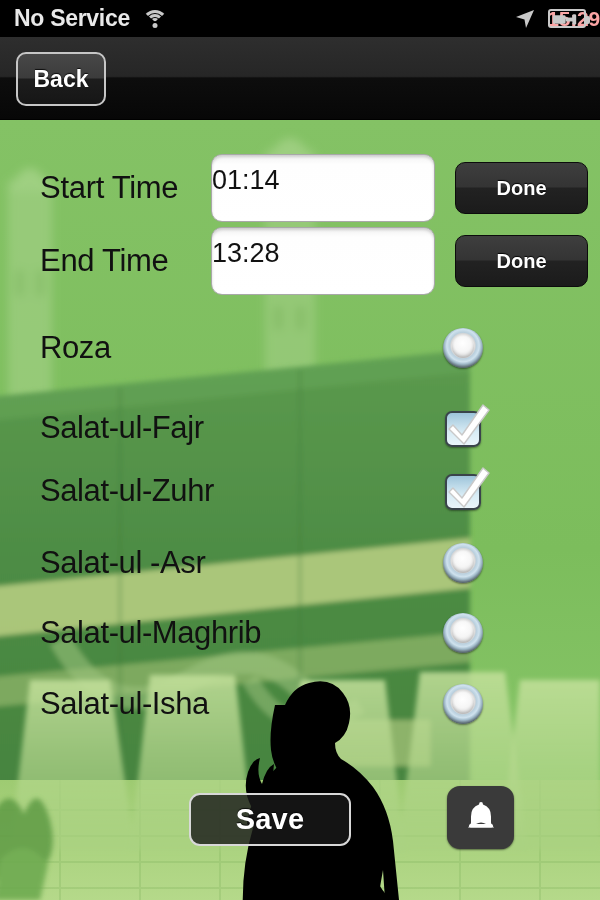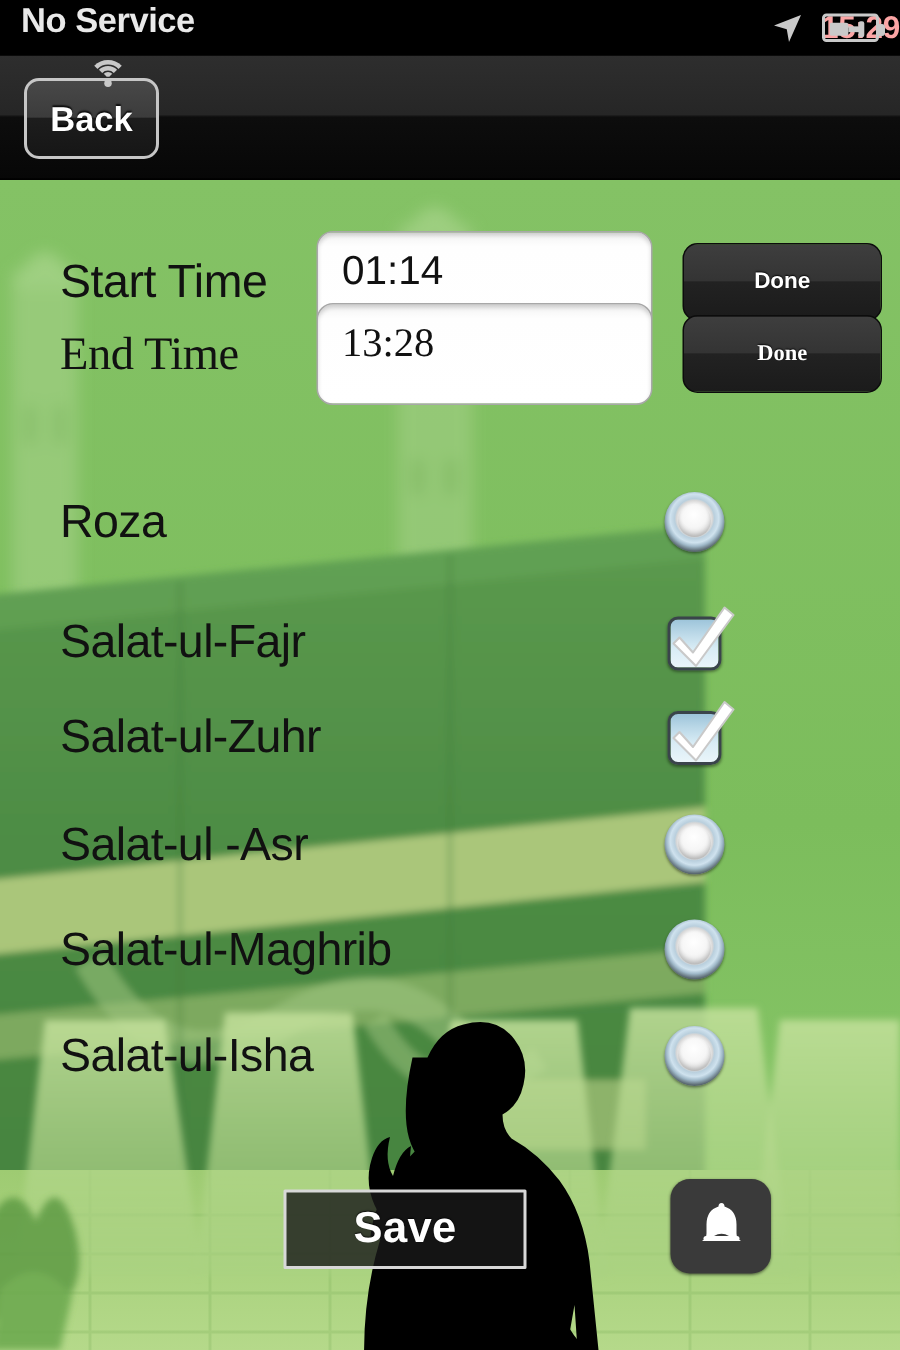--- a/index.html
+++ b/index.html
@@ -10,21 +10,21 @@
     overflow:hidden;
     -webkit-font-smoothing:antialiased;
   }
   .phone { position:relative; width:600px; height:900px; overflow:hidden; }
 
   
   .statusbar{
     position:absolute; top:0; left:0; width:600px; height:37px;
     background:#000; z-index:40;
   }
-  .sb-left{ position:absolute; left:14px; top:0; height:37px; display:flex; align-items:center; gap:12px;flex-direction:column;}
+  .sb-left{ position:absolute; left:14px; top:0; height:37px; display:flex; align-items:center; gap:12px;}
   .sb-carrier{ color:#e9e9e9; font-size:23px; font-weight:bold; letter-spacing:-0.3px;}
   .wifi{ width:27px; height:19px; position:relative; }
   .wifi i{ position:absolute; left:50%; transform:translateX(-50%); border:3px solid #c9c9c9;
            border-bottom-color:transparent; border-left-color:transparent; border-right-color:transparent;
            border-radius:50%; }
   .wifi i.a1{ width:26px; height:26px; top:1px;}
   .wifi i.a2{ width:17px; height:17px; top:5px;}
   .wifi i.a3{ width:8px;  height:8px;  top:9px;}
   .wifi i.dot{ width:5px; height:5px; background:#c9c9c9; border:none; border-radius:50%; top:14px;}
   .sb-time{ position:absolute; left:0; top:0; width:600px; height:37px; line-height:37px;
@@ -53,34 +53,34 @@
   
   .bg{ position:absolute; top:120px; left:0; width:600px; height:780px; overflow:hidden;
        background:#7ec05d; z-index:1;}
   .bg svg{ display:block; width:600px; height:780px; }
 
   
   .content{ position:absolute; top:120px; left:0; width:600px; height:780px; z-index:10;border-radius:24px;}
 
   .row-time{ position:absolute; left:0; width:600px; height:55px; display:flex; align-items:center;}
   .row-time.r1{ top:40px; }
-  .row-time.r2{ top:88px;font-family:Liberation Serif, serif; }
+  .row-time.r2{ top:113px; }
   .tlabel{ position:absolute; left:40px; font-size:31px; color:#111; letter-spacing:-0.3px;}
   .tinput{
     position:absolute; left:211px; width:224px; height:68px;
     background:linear-gradient(to bottom,#f2f2f2 0%,#fefefe 14%,#ffffff 100%);
     border:1px solid #a8a8a8; border-radius:11px;
     box-shadow:inset 0 2px 3px rgba(0,0,0,.16);
-    font-size:27px; color:#111; line-height:50px; padding-left:16px;
+    font-size:27px; color:#111; line-height:50px; padding-left:0;
   }
   .done-btn{
     position:absolute; left:455px; width:133px; height:52px;
     border-radius:10px; border:1px solid #0c0c0c;
     background:linear-gradient(to bottom,#3e3e3e 0%,#343434 48%,#222222 50%,#1b1b1b 100%);
-    color:#fff; font-size:15px; font-weight:bold; line-height:50px; text-align:center;
+    color:#fff; font-size:20px; font-weight:bold; line-height:50px; text-align:center;
     text-shadow:0 -1px 1px rgba(0,0,0,.9);
   }
 
   .list{ position:absolute; top:202px; left:0; width:600px; }
   .list-row{ position:absolute; left:0; width:588px; height:52px; }
   .list-label{ position:absolute; left:40px; top:0; font-size:31px; color:#111;
                line-height:52px; letter-spacing:-0.4px; white-space:nowrap;}
 
   .toggle{ position:absolute; right:105px; top:6px; width:40px; height:40px; }
 
@@ -106,21 +106,21 @@
     position:absolute; left:2px; top:3px; width:36px; height:36px;
     border-radius:7px; border:2px solid #3a444b;
     background:linear-gradient(to bottom,#9dc4da 0%,#bcd9e8 30%,#d8ecf5 60%,#eaf5fa 100%);
     box-shadow:0 1px 2px rgba(0,0,0,.4);
   }
   .toggle.on svg{ position:absolute; left:0; top:-9px; width:48px; height:48px; }
 
   
   .save-btn{
     position:absolute; left:189px; top:793px; width:162px; height:53px;
-    border:2px solid #d8d8d8; border-radius:1px;
+    border:2px solid #d8d8d8; border-radius:11px;
     background:rgba(25,25,25,.80);
     color:#fff; font-size:29px; font-weight:bold; line-height:49px; text-align:center;
     letter-spacing:0.2px; text-shadow:0 -1px 1px rgba(0,0,0,.8);
     z-index:20;
   }
   .bell-btn{
     position:absolute; left:447px; top:786px; width:67px; height:63px;
     border-radius:13px; background:#3a3a3a;
     box-shadow:0 1px 2px rgba(0,0,0,.5);
     z-index:20;

